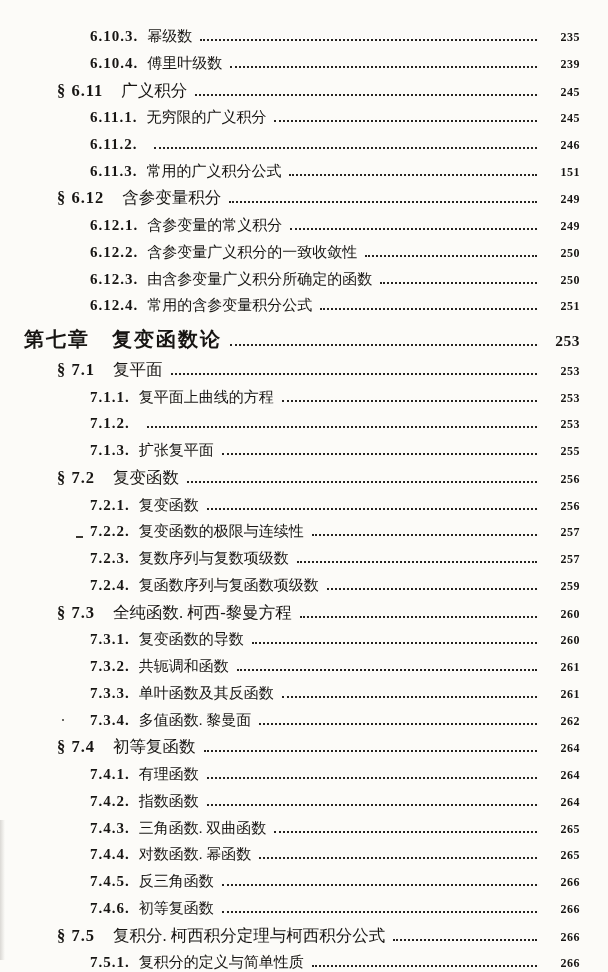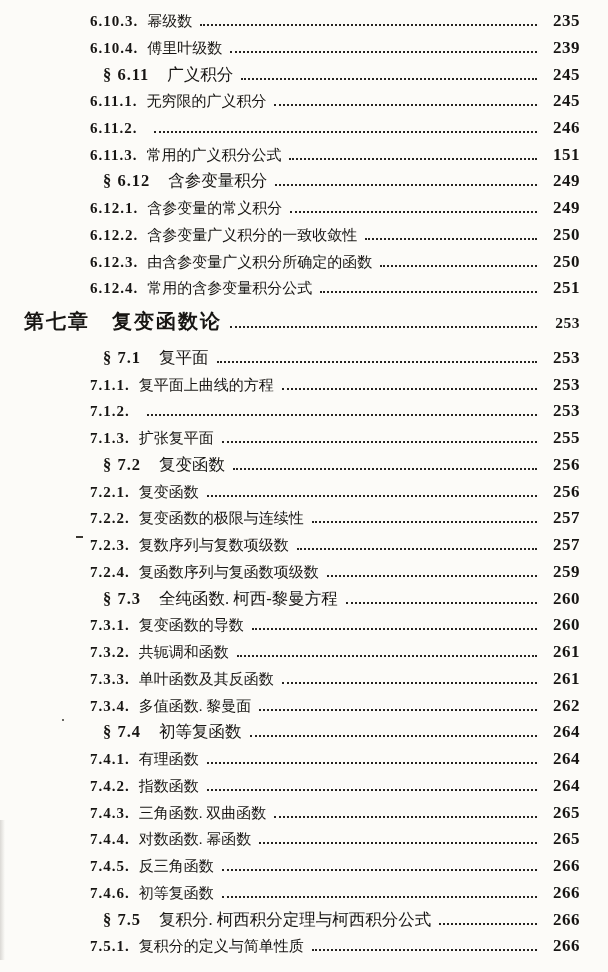--- a/index.html
+++ b/index.html
@@ -9,21 +9,21 @@
   }
   .page {
     position: relative;
     box-sizing: border-box;
     width: 608px;
     height: 972px;
     margin: 0 auto;
     background: #fcfbf8;
     color: #171513;
     font-family: "Liberation Serif", "DejaVu Serif", serif;
-    padding: 8px 28px 0 24px;
+    padding: 24px 28px 0 24px;
     overflow: hidden;
   }
   .toc-list { width: 100%; }
   .row {
     display: flex;
     align-items: baseline;
   }
   .row .num {
     font-weight: bold;
     white-space: nowrap;
@@ -33,42 +33,42 @@
   .row .leader {
     flex: 1;
     min-width: 12px;
     border-bottom: 2px dotted #262320;
     margin: 0 5px 4px 8px;
   }
   .row .pg {
     width: 38px;
     text-align: right;
     font-weight: 600;
-    font-size: 17px;
+    font-size: 12px;
     letter-spacing: 0.5px;
     white-space: nowrap;
   }
   .row.subsection {
     font-size: 15px;
     line-height: 25.8px;
     margin-left: 66px;
   }
   .row.subsection .num { margin-right: 9px; }
   .row.section {
     font-size: 16.5px;
     line-height: 26.5px;
     margin-left: 33px;
   }
-  .row.section .num { margin-right: 18px; margin-left: 46px; }
+  .row.section .num { margin-right: 18px; }
   .row.chapter {
     font-size: 20px;
     line-height: 32px;
     margin-left: 0;
     margin-top: 3px;
-    margin-bottom: 6px;
+    margin-bottom: 0;
     font-weight: bold;
   }
   .row.chapter .num { margin-right: 22px; letter-spacing: 2px; }
   .row.chapter .title { font-weight: bold; letter-spacing: 2px; }
   .row.chapter .pg { font-size: 15.5px; }
   .footer {
     margin-top: 14px;
     text-align: right;
     padding-right: 32px;
     font-size: 13px;

